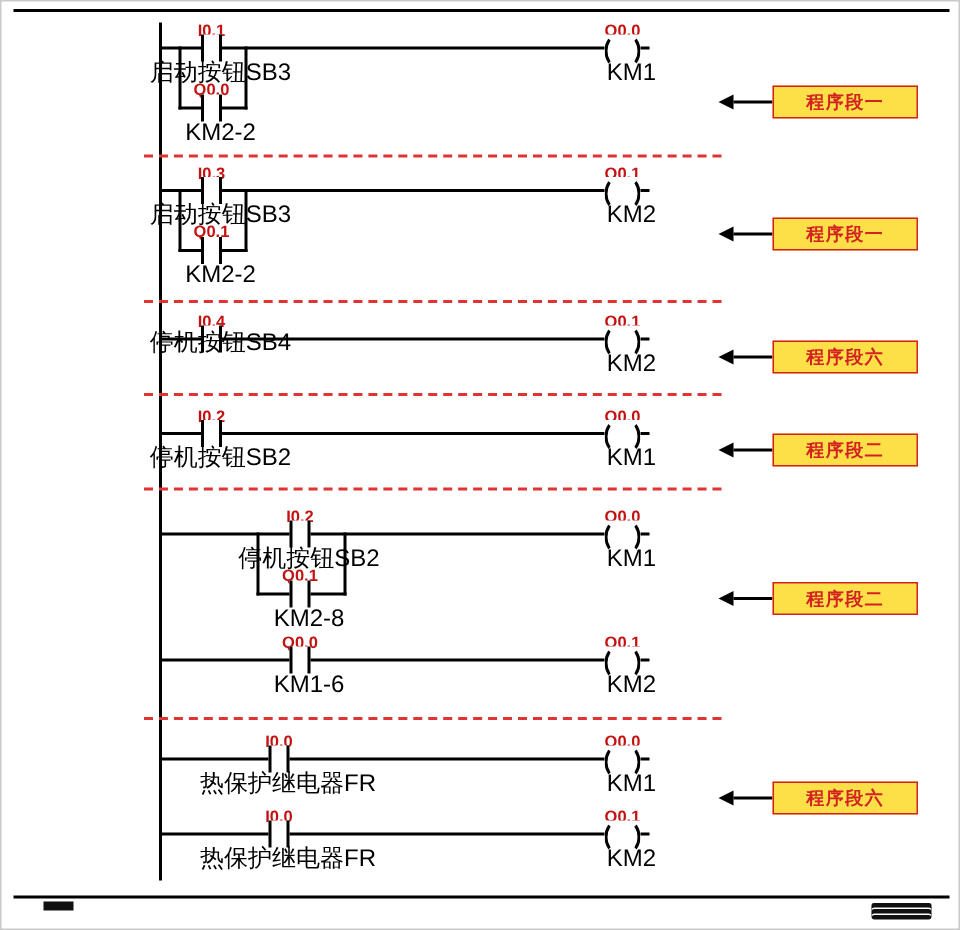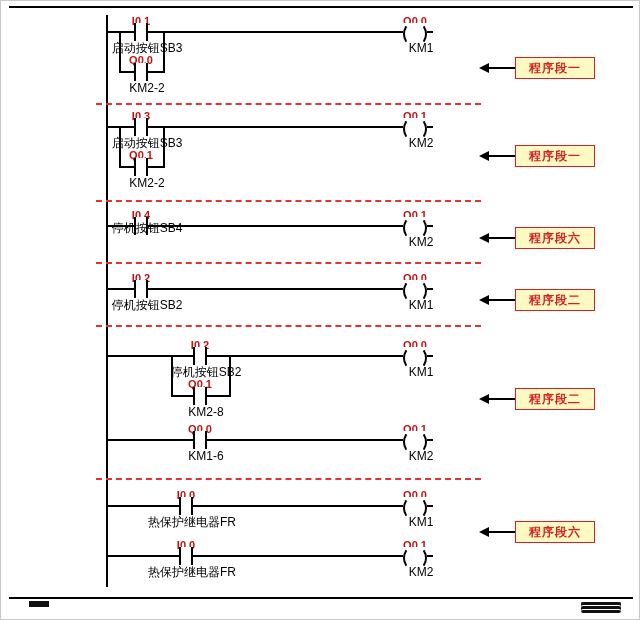--- a/index.html
+++ b/index.html
@@ -21,28 +21,28 @@
     border:2px solid transparent; border-radius:50%;
   }
   .coil::before { left:0;  border-left:2px solid #000; }
   .coil::after  { right:0; border-right:2px solid #000; }
   .addr {
     position:absolute; transform:translateX(-50%);
     color:#c41111; font-size:11px; font-weight:bold; white-space:nowrap; line-height:13px;
   }
   .lbl {
     position:absolute; transform:translateX(-50%);
-    color:#000; font-size:12px; white-space:nowrap; line-height:13px;padding-left:12px;
+    color:#000; font-size:16px; white-space:nowrap; line-height:13px;padding-left:12px;
   }
   .sep { position:absolute; left:95px; width:385px; height:0; border-top:2px dashed #e03333; }
   .tagbox {
-    position:absolute; left:514px; width:80px; height:22px;
+    position:absolute; left:514px; width:97px; height:22px;
     border:1px solid #d42222; color:#d42222;
     font-size:12px; font-weight:bold; text-align:center; line-height:20px; letter-spacing:1px;
-    background:#fef9c3;
+    background:#fde047;
   }
   .arrow-line { position:absolute; left:488px; width:26px; height:2px; background:#000; }
   .arrow-head {
     position:absolute; left:478px; width:0; height:0;
     border-top:5px solid transparent; border-bottom:5px solid transparent;
     border-right:10px solid #000;
   }
   .framebar { position:absolute; left:8px; width:624px; height:2px; background:#000; }
   .corner-mark { position:absolute; background:#111; }
 </style>

